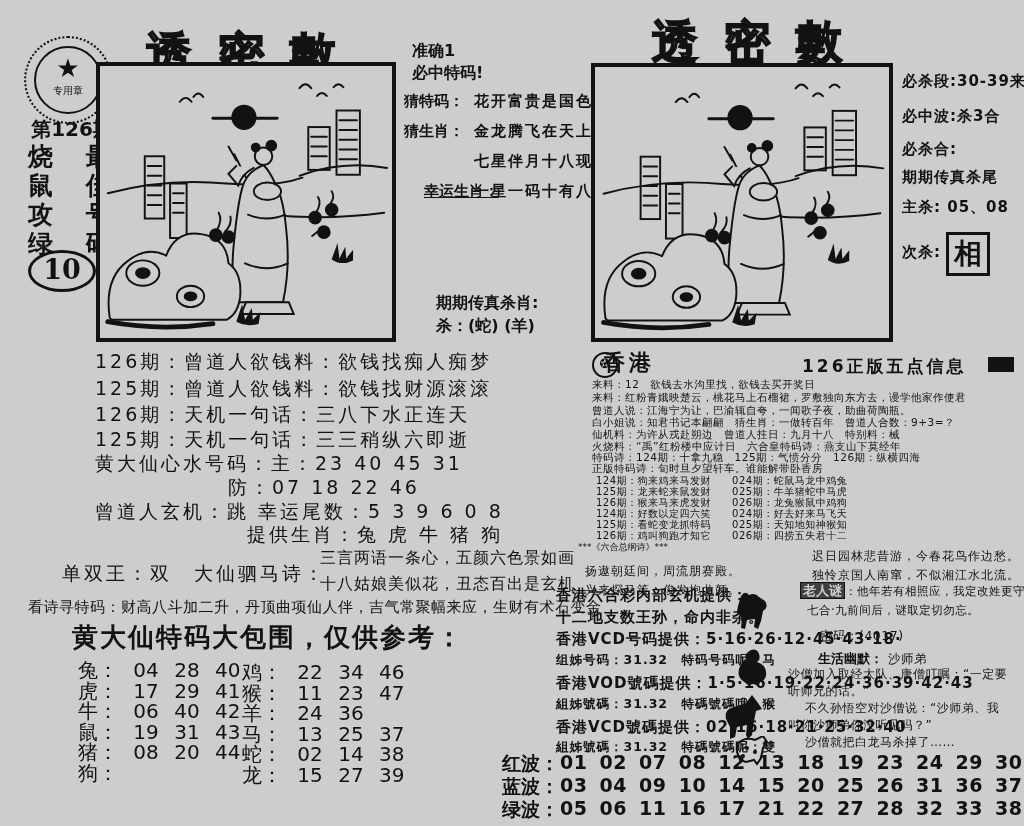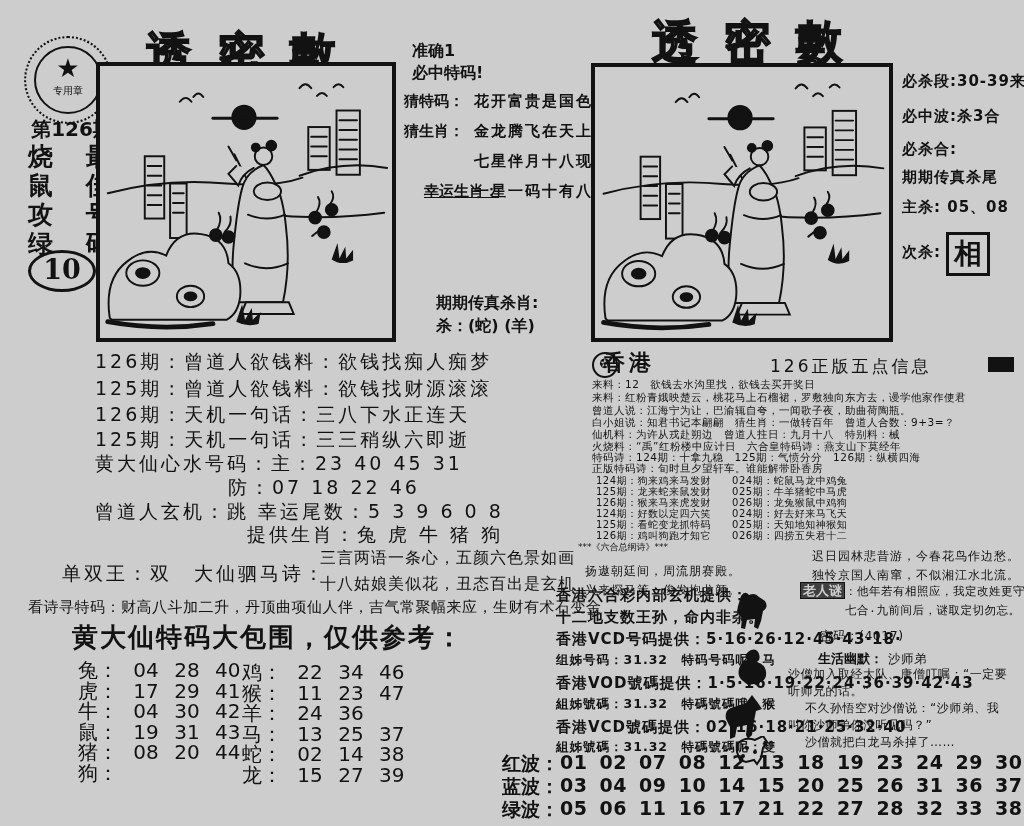--- a/index.html
+++ b/index.html
@@ -30,21 +30,21 @@
   .r-line{font-size:15px;font-weight:700;letter-spacing:1px;}
   .kill-box{width:38px;height:38px;border:3px solid #121212;text-align:center;font-size:28px;font-weight:700;line-height:37px;}
   
   .l-line{font-size:19px;letter-spacing:3px;}
   .poem-s{font-size:16px;letter-spacing:1px;}
   .seek{font-size:15px;letter-spacing:0.5px;}
   .notice{font-size:26px;font-weight:800;letter-spacing:2px;}
   .z-row{font-size:20px;line-height:20.5px;word-spacing:9px;}
   
   .hk-brand{font-size:22px;font-weight:800;letter-spacing:4px;}
-  .hk-head{font-size:17px;font-weight:400;letter-spacing:3px;}
+  .hk-head{font-size:17px;font-weight:700;letter-spacing:3px;margin-left:32px;}
   .hk-s{font-size:10.5px;letter-spacing:0.5px;}
   .hk-p{font-size:10px;letter-spacing:0.5px;}
   .hk-foot{font-size:9px;}
   .poem{font-size:12px;line-height:19px;letter-spacing:1px;}
   .blk-sq{width:26px;height:15px;background:#121212;}
   .brand-circ{width:22px;height:22px;border:2px solid #121212;border-radius:50%;text-align:center;font-size:13px;line-height:20px;font-weight:700;}
   
   .mbold{font-size:15px;font-weight:800;letter-spacing:1px;}
   .mplain{font-size:12.5px;font-weight:700;letter-spacing:1px;}
   
@@ -175,21 +175,21 @@
   <div class="abs l-line" style="left:62px;top:561px;">单双王：双　大仙驷马诗：</div>
   <div class="abs poem-s" style="left:320px;top:548px;">三言两语一条心，五颜六色景如画</div>
   <div class="abs poem-s" style="left:320px;top:574px;">十八姑娘美似花，丑态百出是玄机</div>
   <div class="abs seek" style="left:28px;top:598px;">看诗寻特码：财高八斗加二升，丹顶曲项仙人伴，吉气常聚幅来应，生财有术石变金</div>
 
   <div class="abs notice" style="left:72px;top:620px;">黄大仙特码大包围，仅供参考：</div>
 
   <div class="abs" style="left:78px;top:660px;">
     <div class="z-row">兔： 04 28 40</div>
     <div class="z-row">虎： 17 29 41</div>
-    <div class="z-row">牛： 04 30 42</div>
+    <div class="z-row">牛： 06 40 42</div>
     <div class="z-row">鼠： 19 31 43</div>
     <div class="z-row">猪： 08 20 44</div>
     <div class="z-row">狗：</div>
   </div>
   <div class="abs" style="left:242px;top:662px;">
     <div class="z-row">鸡： 22 34 46</div>
     <div class="z-row">猴： 11 23 47</div>
     <div class="z-row">羊： 24 36</div>
     <div class="z-row">马： 13 25 37</div>
     <div class="z-row">蛇： 02 14 38</div>
@@ -255,21 +255,21 @@
         <path d="M4 8 q8 -8 18 -4 l8 -4 l4 6 l-4 6 l-2 10 l-4 6 l-3 -4 l-8 2 l-6 -2 l-3 -8 z" fill="none" stroke="#121212" stroke-width="2"></path>
         <circle cx="14" cy="12" r="2" fill="#121212"></circle>
         <circle cx="22" cy="16" r="2" fill="#121212"></circle>
         <circle cx="10" cy="20" r="2" fill="#121212"></circle>
       </svg>
   </div>
 
   <div class="abs" style="left:800px;top:580px;">
     <span class="riddle-lab">老人谜</span><span class="rb-s">：他年若有相照应，我定改姓更守名，</span>
   </div>
-  <div class="abs rb-s" style="left:845px;top:603px;font-family:Liberation Mono, monospace;">七合·九前间后，谜取定切勿忘。</div>
+  <div class="abs rb-s" style="left:807px;top:603px;">七合·九前间后，谜取定切勿忘。</div>
   <div class="abs rb-s" style="left:820px;top:628px;font-size:12.5px;">密码：(4017)</div>
   <div class="abs" style="left:818px;top:648px;">
     <span class="rb-b">生活幽默：</span>
     <span class="rb-s" style="font-size:12.5px;">沙师弟</span>
   </div>
   <div class="abs rb-s" style="left:788px;top:666px;font-size:12px;">沙僧加入取经大队、唐僧叮嘱：“一定要</div>
   <div class="abs rb-s" style="left:788px;top:683px;font-size:12px;">听师兄的话。”</div>
   <div class="abs rb-s" style="left:805px;top:700px;font-size:12px;">不久孙悟空对沙僧说：“沙师弟、我</div>
   <div class="abs rb-s" style="left:788px;top:717px;font-size:12px;">叫你沙师弟你没听见吗？”</div>
   <div class="abs rb-s" style="left:805px;top:734px;font-size:12px;">沙僧就把白龙马杀掉了……</div>

